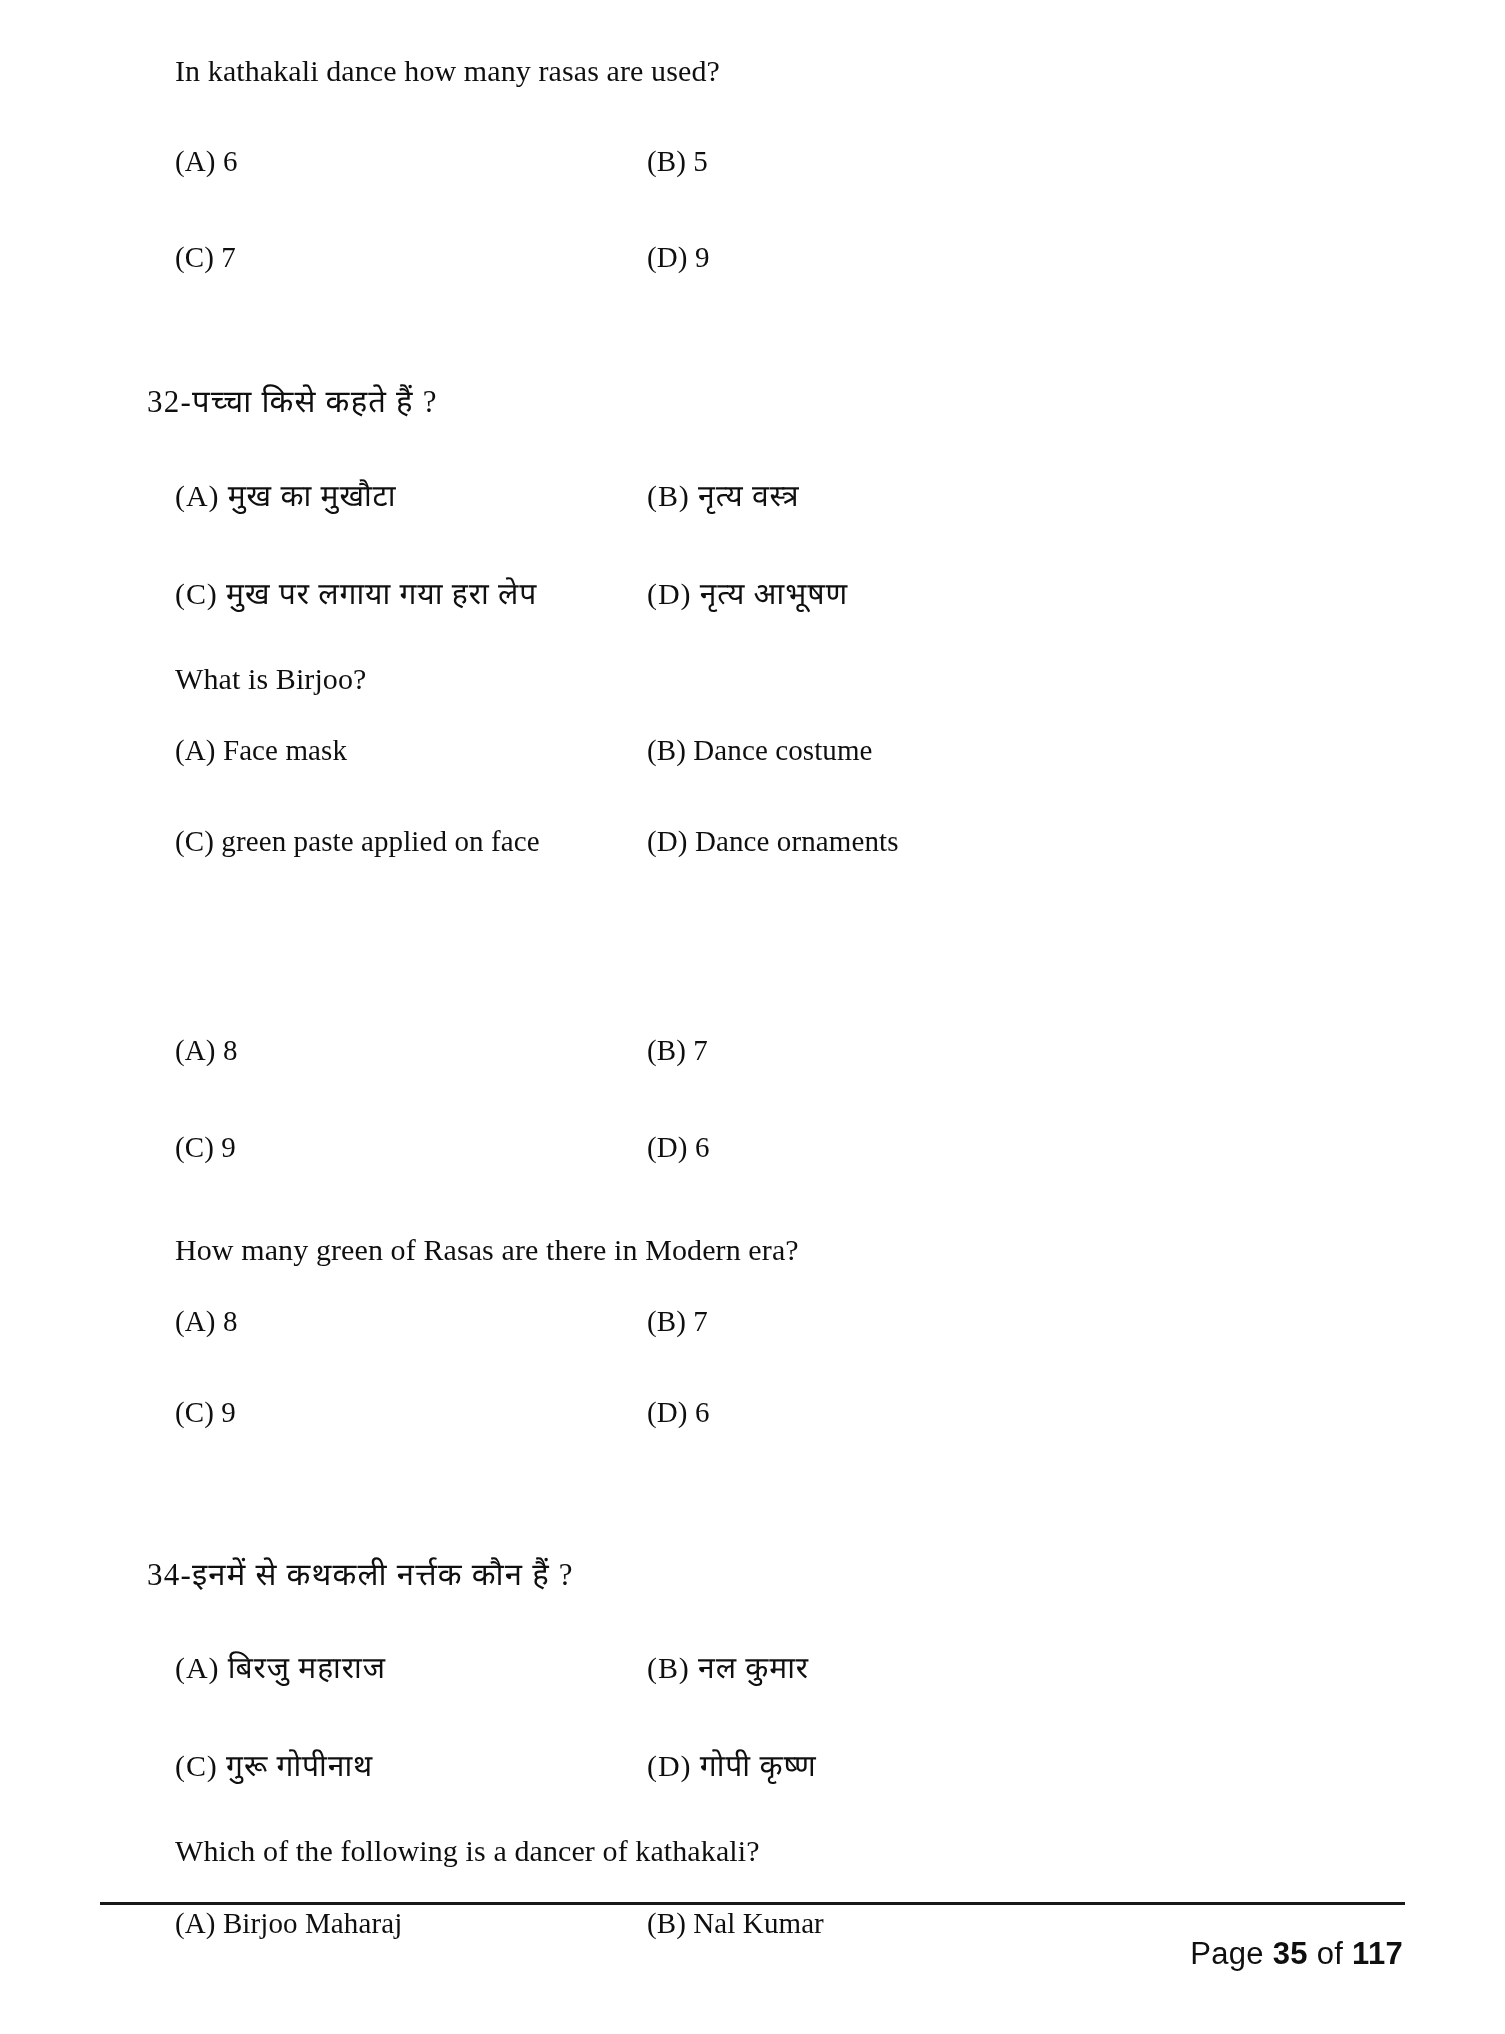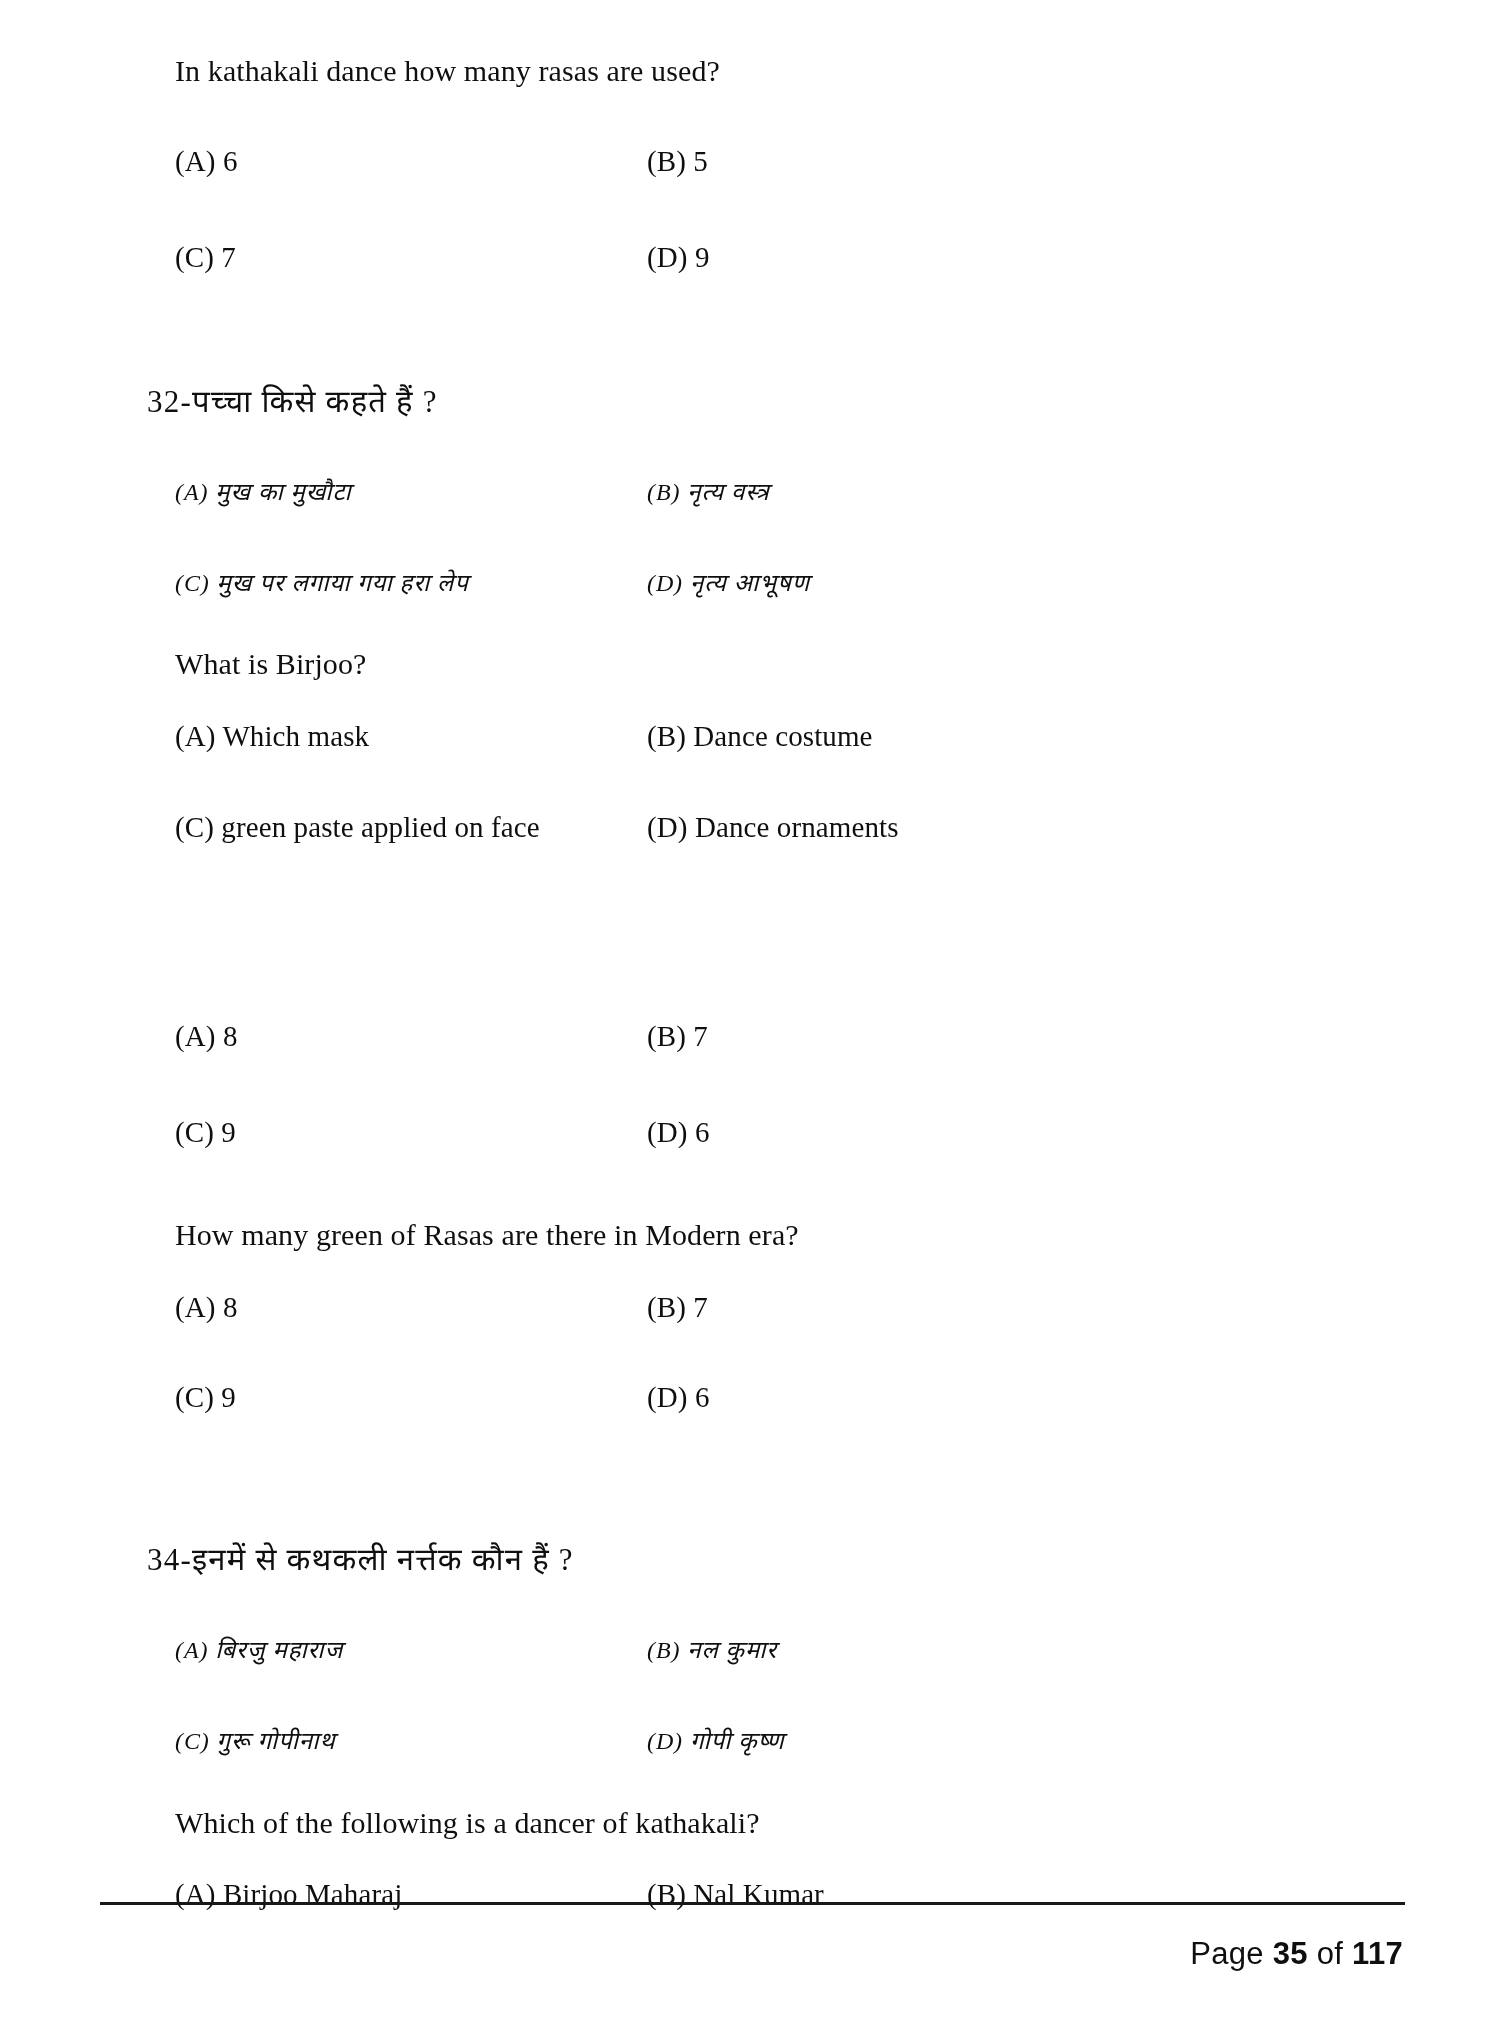--- a/index.html
+++ b/index.html
@@ -67,21 +67,21 @@
   }
   .opt {
     font-size: 29px;
     line-height: 1.2;
     letter-spacing: 0.1px;
     white-space: pre;
   }
   .opt.left  { width: 472px; flex: 0 0 472px; }
   .opt.right { flex: 0 0 auto; }
 
-  .opt.hindi { font-size: 24px; letter-spacing: 0.9px; font-style: italic; }
+  .opt.hindi { font-size: 30px; letter-spacing: 0.9px; }
 
   
   .sp-row   { height: 62px; }
   .sp-row-s { height: 56px; }
   .gap-xl   { height: 78px; }
   .gap-lg   { height: 66px; }
   .gap-md   { height: 48px; }
   .gap-sm   { height: 30px; }
 
   
@@ -147,21 +147,21 @@
         <div class="opt-row">
           <div class="opt left hindi"><span>(C)</span> <span>मुख पर लगाया गया हरा लेप</span></div>
           <div class="opt right hindi"><span>(D)</span> <span>नृत्य आभूषण</span></div>
         </div>
       </div>
       <div class="gap-md"></div>
       <div class="stem">What is Birjoo?</div>
       <div class="gap-sm"></div>
       <div class="opts">
         <div class="opt-row">
-          <div class="opt left"><span>(A)</span> <span>Which mask</span></div>
+          <div class="opt left"><span>(A)</span> <span>Face mask</span></div>
           <div class="opt right"><span>(B)</span> <span>Dance costume</span></div>
         </div>
         <div class="sp-row-s"></div>
         <div class="opt-row">
           <div class="opt left"><span>(C)</span> <span>green paste applied on face</span></div>
           <div class="opt right"><span>(D)</span> <span>Dance ornaments</span></div>
         </div>
       </div>
     </div>
 

